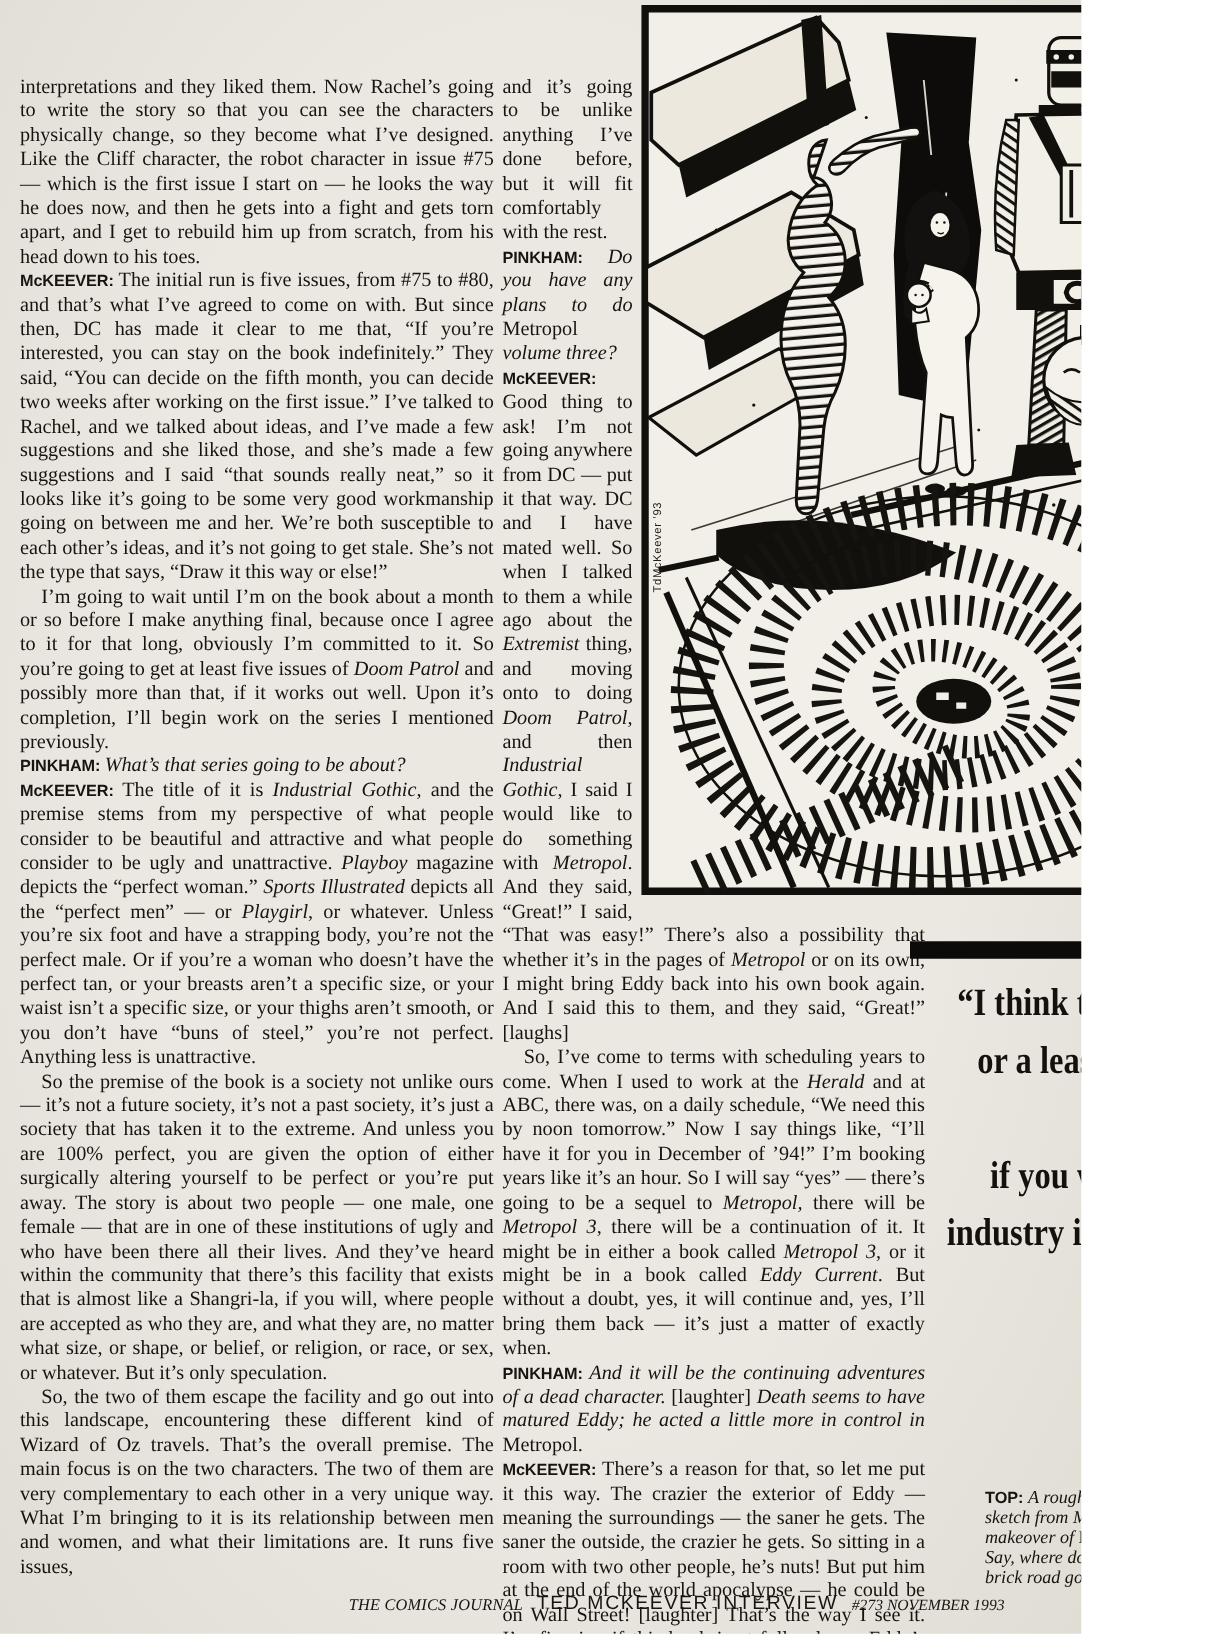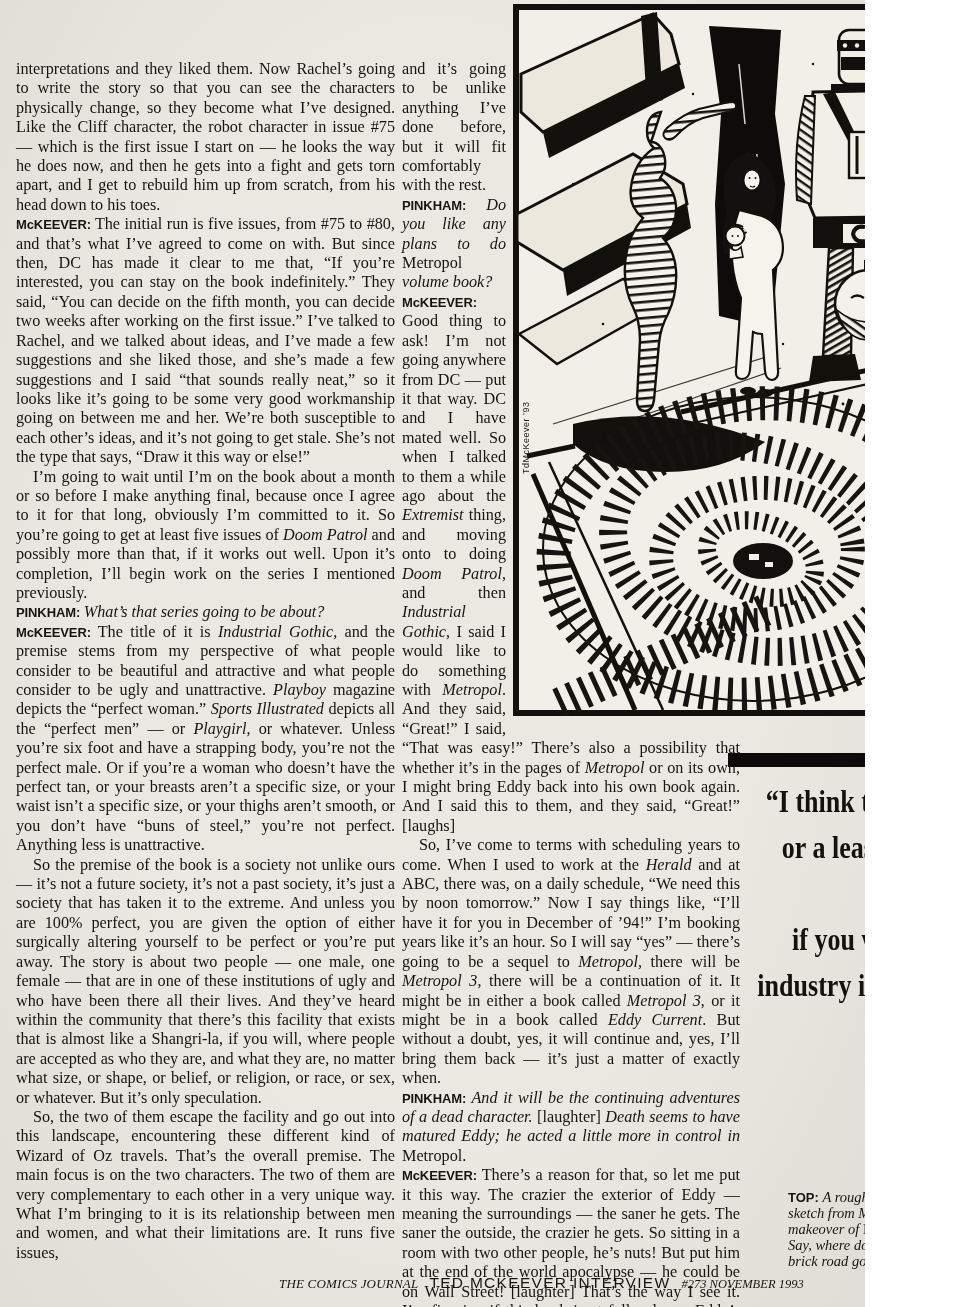--- a/index.html
+++ b/index.html
@@ -68,21 +68,21 @@
       <p class="para indent"><span class="sr">I’m going to wait until I’m on the book about a month or so before I make anything final, because once I agree to it for that long, obviously I’m committed to it. So you’re going to get at least five issues of </span><span class="si">Doom Patrol</span><span class="sr"> and possibly more than that, if it works out well. Upon it’s completion, I’ll begin work on the series I mentioned previously.</span></p>
       <p class="para"><span class="speaker">PINKHAM: </span><span class="si">What’s that series going to be about?</span></p>
       <p class="para"><span class="speaker">McKEEVER: </span><span class="sr">The title of it is </span><span class="si">Industrial Gothic</span><span class="sr">, and the premise stems from my perspective of what people consider to be beautiful and attractive and what people consider to be ugly and unattractive. </span><span class="si">Playboy</span><span class="sr"> magazine depicts the “perfect woman.” </span><span class="si">Sports Illustrated</span><span class="sr"> depicts all the “perfect men” — or </span><span class="si">Playgirl</span><span class="sr">, or whatever. Unless you’re six foot and have a strapping body, you’re not the perfect male. Or if you’re a woman who doesn’t have the perfect tan, or your breasts aren’t a specific size, or your waist isn’t a specific size, or your thighs aren’t smooth, or you don’t have “buns of steel,” you’re not perfect. Anything less is unattractive.</span></p>
       <p class="para indent"><span class="sr">So the premise of the book is a society not unlike ours — it’s not a future society, it’s not a past society, it’s just a society that has taken it to the extreme. And unless you are 100% perfect, you are given the option of either surgically altering yourself to be perfect or you’re put away. The story is about two people — one male, one female — that are in one of these institutions of ugly and who have been there all their lives. And they’ve heard within the community that there’s this facility that exists that is almost like a Shangri-la, if you will, where people are accepted as who they are, and what they are, no matter what size, or shape, or belief, or religion, or race, or sex, or whatever. But it’s only speculation.</span></p>
       <p class="para indent"><span class="sr">So, the two of them escape the facility and go out into this landscape, encountering these different kind of Wizard of Oz travels. That’s the overall premise. The main focus is on the two characters. The two of them are very complementary to each other in a very unique way. What I’m bringing to it is its relationship between men and women, and what their limitations are. It runs five issues,</span></p>
     </div>
 
   <div class="col" id="mid-col">
     <div class="img-spacer"></div>
   <p class="para"><span class="sr">and it’s going to be unlike anything I’ve done before, but it will fit comfortably with the rest.</span></p>
-      <p class="para"><span class="speaker">PINKHAM: </span><span class="si">Do you like any plans to do </span><span class="sr">Metropol</span><span class="si"> volume book?</span></p>
+      <p class="para"><span class="speaker">PINKHAM: </span><span class="si">Do you have any plans to do </span><span class="sr">Metropol</span><span class="si"> volume three?</span></p>
       <p class="para"><span class="speaker">McKEEVER: </span><span class="sr">Good thing to ask! I’m not going anywhere from DC — put it that way. DC and I have mated well. So when I talked to them a while ago about the </span><span class="si">Extremist</span><span class="sr"> thing, and moving onto to doing </span><span class="si">Doom Patrol</span><span class="sr">, and then </span><span class="si">Industrial Gothic</span><span class="sr">, I said I would like to do something with </span><span class="si">Metropol</span><span class="sr">. And they said, “Great!” I said, “That was easy!” There’s also a possibility that whether it’s in the pages of </span><span class="si">Metropol</span><span class="sr"> or on its own, I might bring Eddy back into his own book again. And I said this to them, and they said, “Great!” [laughs]</span></p>
       <p class="para indent"><span class="sr">So, I’ve come to terms with scheduling years to come. When I used to work at the </span><span class="si">Herald</span><span class="sr"> and at ABC, there was, on a daily schedule, “We need this by noon tomorrow.” Now I say things like, “I’ll have it for you in December of ’94!” I’m booking years like it’s an hour. So I will say “yes” — there’s going to be a sequel to </span><span class="si">Metropol,</span><span class="sr"> there will be </span><span class="si">Metropol 3</span><span class="sr">, there will be a continuation of it. It might be in either a book called </span><span class="si">Metropol 3</span><span class="sr">, or it might be in a book called </span><span class="si">Eddy Current</span><span class="sr">. But without a doubt, yes, it will continue and, yes, I’ll bring them back — it’s just a matter of exactly when.</span></p>
       <p class="para"><span class="speaker">PINKHAM: </span><span class="si">And it will be the continuing adventures of a dead character. </span><span class="sr">[laughter] </span><span class="si">Death seems to have matured Eddy; he acted a little more in control in </span><span class="sr">Metropol.</span></p>
       <p class="para"><span class="speaker">McKEEVER: </span><span class="sr">There’s a reason for that, so let me put it this way. The crazier the exterior of Eddy — meaning the surroundings — the saner he gets. The saner the outside, the crazier he gets. So sitting in a room with two other people, he’s nuts! But put him at the end of the world apocalypse — he could be on Wall Street! [laughter] That’s the way I see it. I’m figuring if this book is at full volume, Eddy’s just going to get lost in the noise. It’s like saying, “If you have a wall full of screaming babies, how do you get your baby to stand out?” My answer is, “The one that ain’t screaming is the one you’ll notice.” </span></p>
     </div>
 
   <div class="illustration">
     <svg viewBox="0 0 465 712" width="465" height="712">
       <defs>
         <pattern id="wrap" width="9" height="8" patternUnits="userSpaceOnUse" patternTransform="rotate(-5)">

